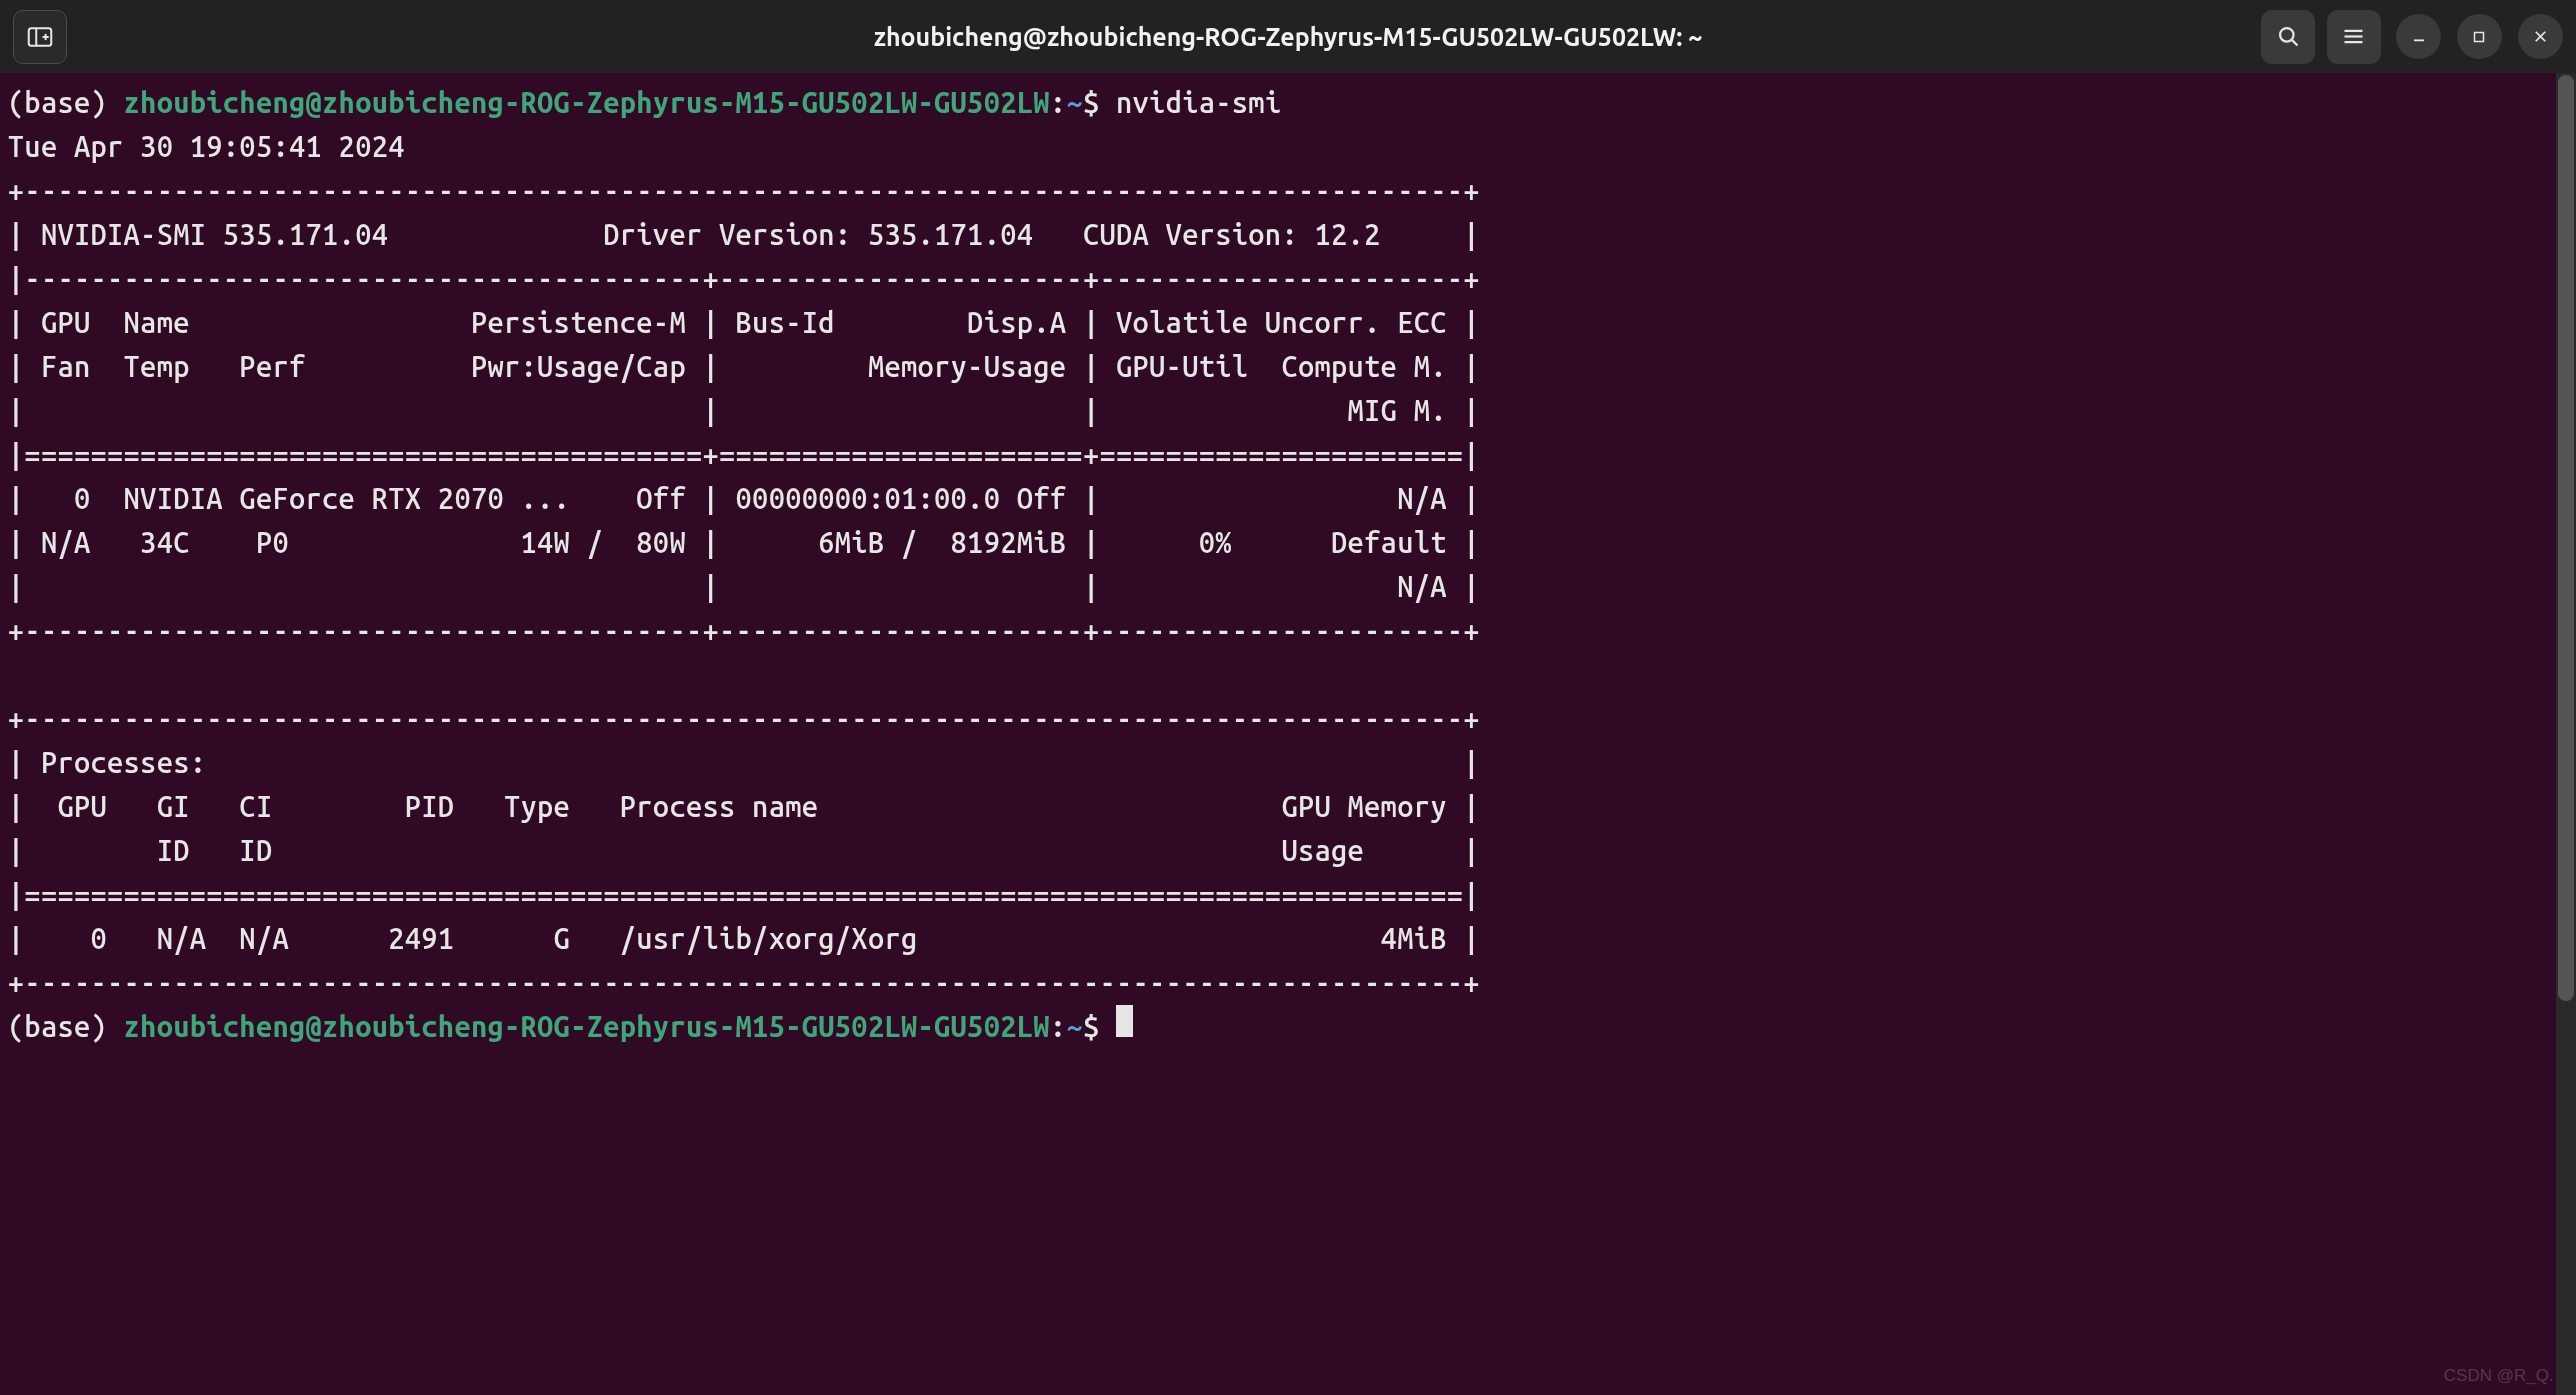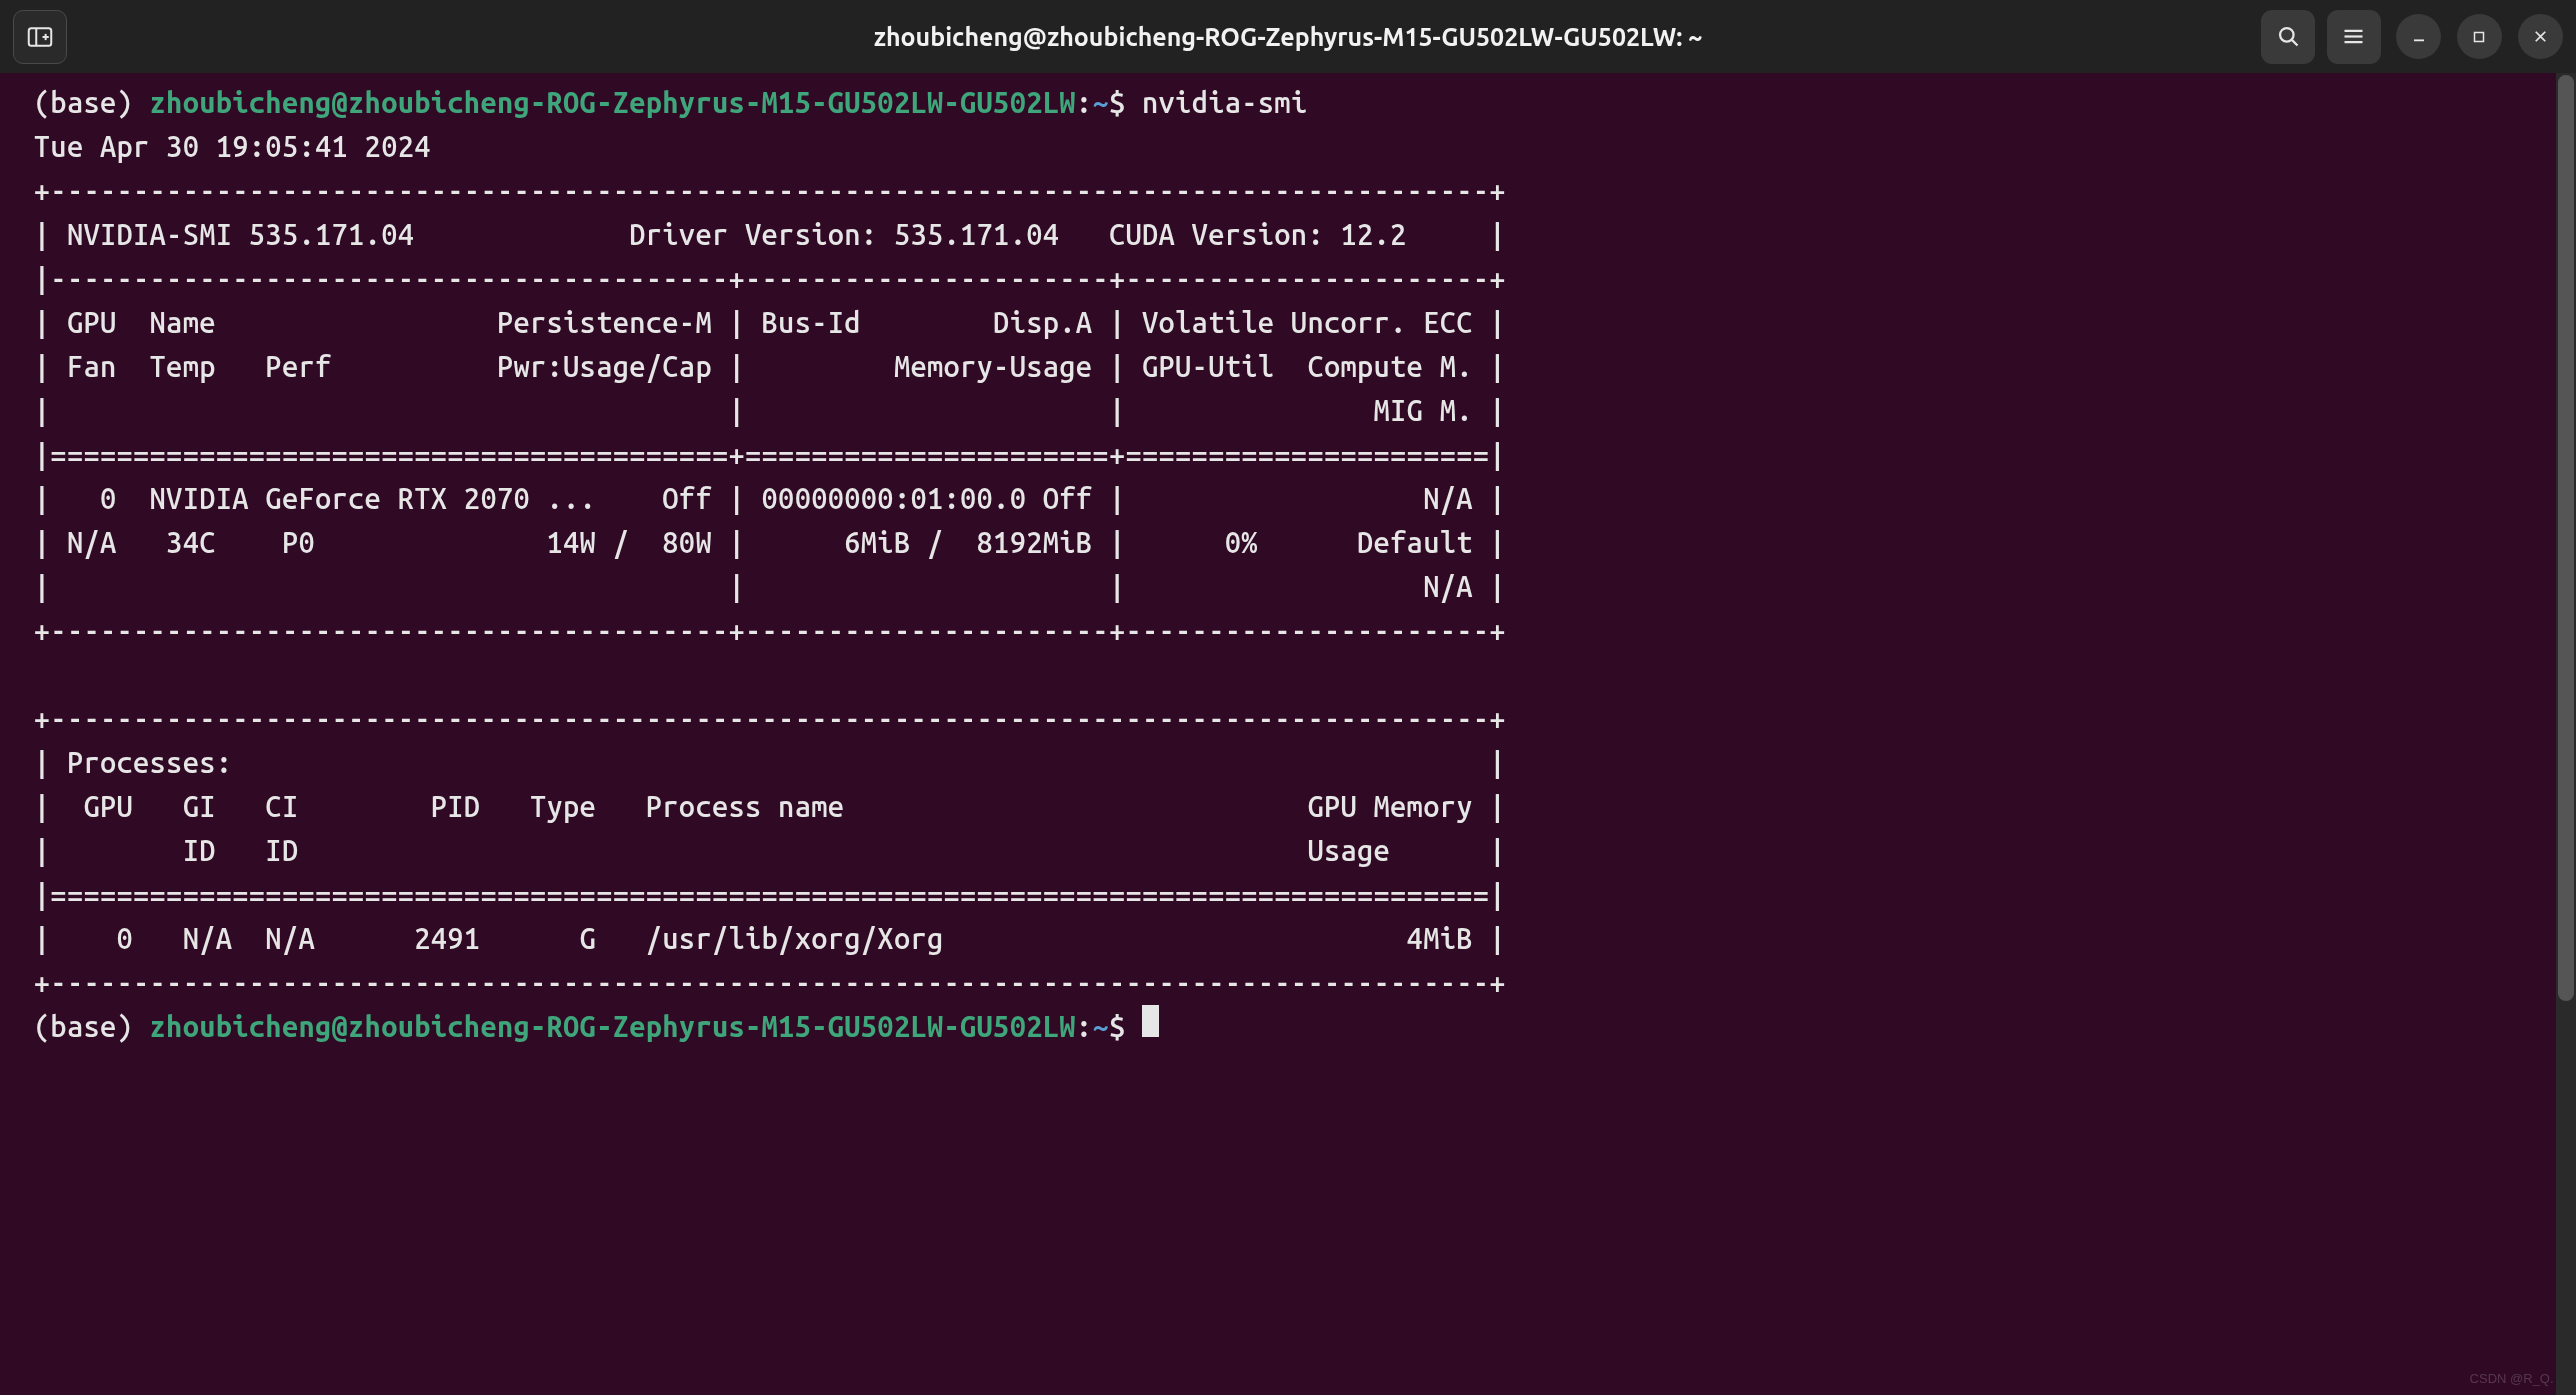--- a/index.html
+++ b/index.html
@@ -78,21 +78,20 @@
     align-items: center;
     justify-content: center;
     margin-left: 4.5px;
   }
   .tb-right svg { display: block; }
 
   .terminal-area {
     flex: 1;
     display: flex;
     background: #300a24;
-    padding-left: 26px;
   }
   .terminal {
     flex: 1;
     padding: 6.7px 7.8px 7.8px 7.8px;
     font-size: 29px;
     line-height: 44px;
     letter-spacing: 0.3px;
     white-space: pre;
     color: #e6e6e6;
     font-weight: 500;
@@ -124,21 +123,21 @@
     background: #e6e6e6;
     vertical-align: text-bottom;
     margin-bottom: 4.5px;
   }
 
   .watermark {
     position: absolute;
     right: 22.4px;
     bottom: 9px;
     font-family: sans-serif;
-    font-size: 13px;
+    font-size: 17px;
     color: rgba(255,255,255,0.18);
   }
 </style>
 </head>
 <body>
 
 <div class="window">
 
   <div class="titlebar">
     <div class="tb-left">

